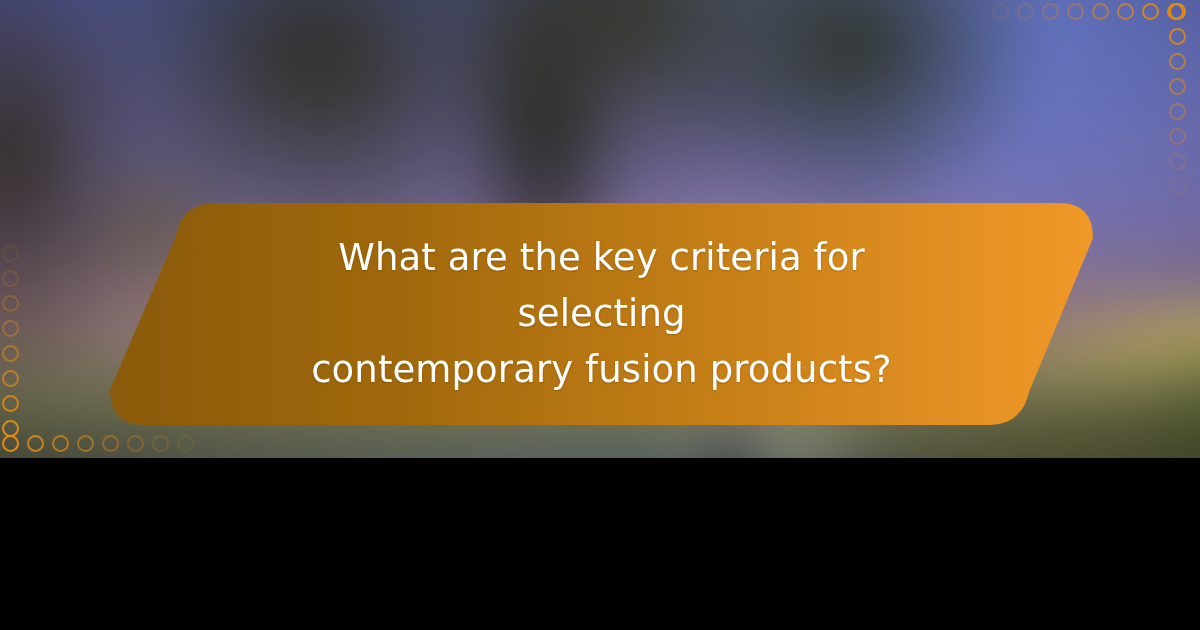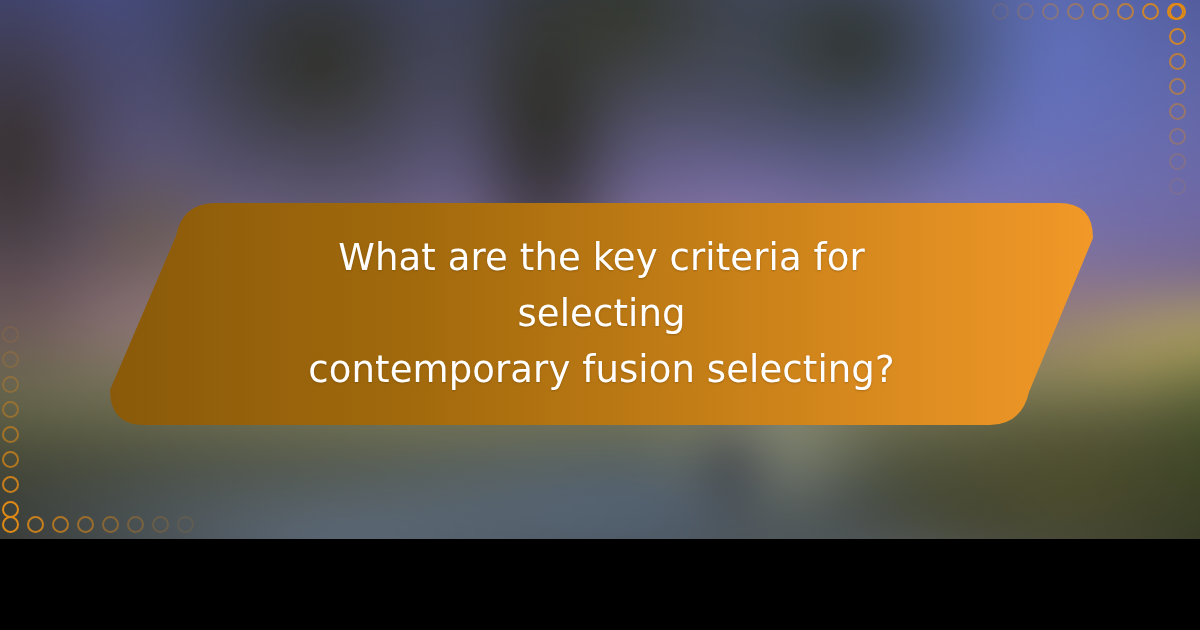--- a/index.html
+++ b/index.html
@@ -7,21 +7,21 @@
     padding: 0;
     background: #000;
   }
   body {
     font-family: "Liberation Sans", sans-serif;
   }
 
   .canvas {
     position: relative;
     width: 1200px;
-    height: 539px;
+    height: 458px;
     overflow: hidden;
     background: #2b2a26;
   }
 
   
   .bg-photo {
     position: absolute;
     left: -60px;
     top: -60px;
     width: 1320px;
@@ -210,18 +210,18 @@
                  L 921 190
                  Q 914 222 882 223
                  L 36 223
                  Q 2 223 2 188
                  Z" fill="url(#cardGrad)"></path>
       </svg>
     </div>
     <div class="card-text">
       <div class="question">
         <span>What are the key criteria for selecting</span><br>
-        <span>contemporary fusion selecting?</span>
+        <span>contemporary fusion products?</span>
       </div>
     </div>
   </div>
 
 </div>
 
 </body></html>

